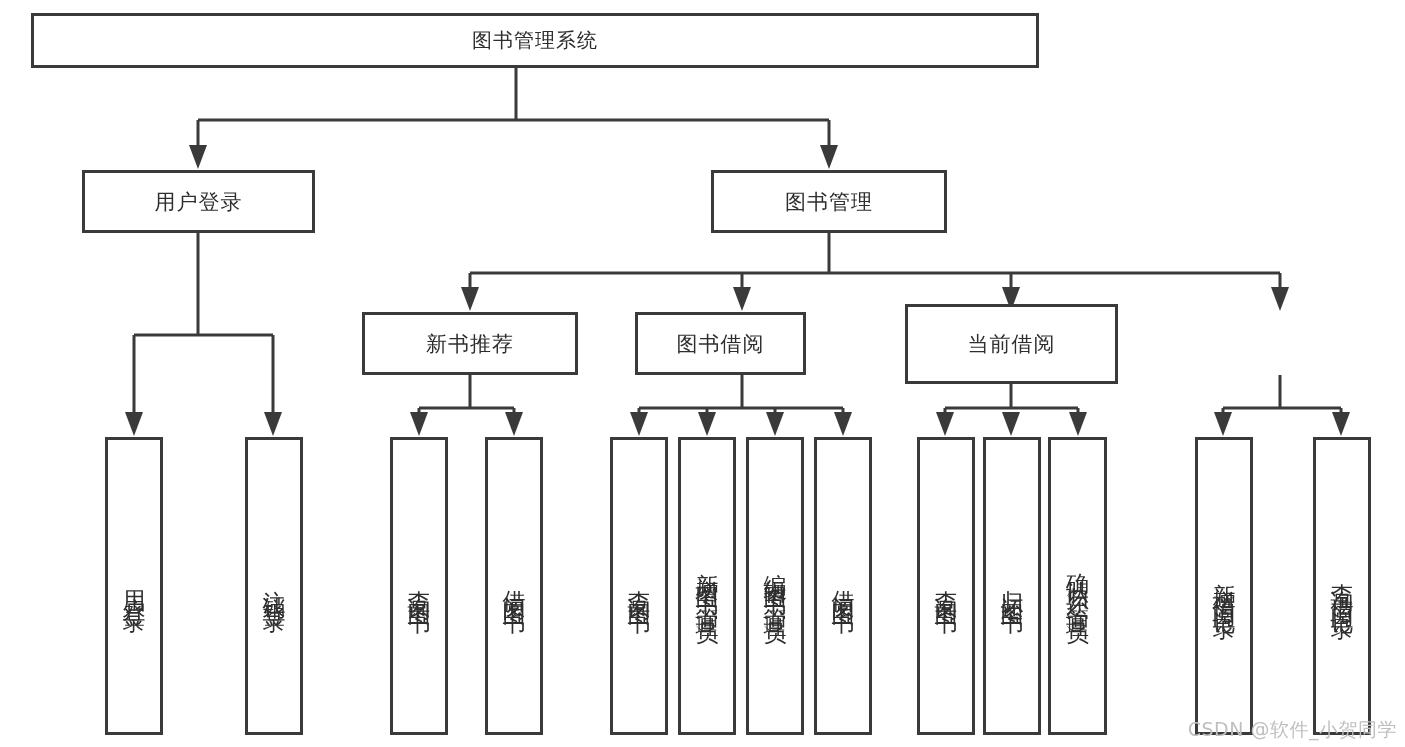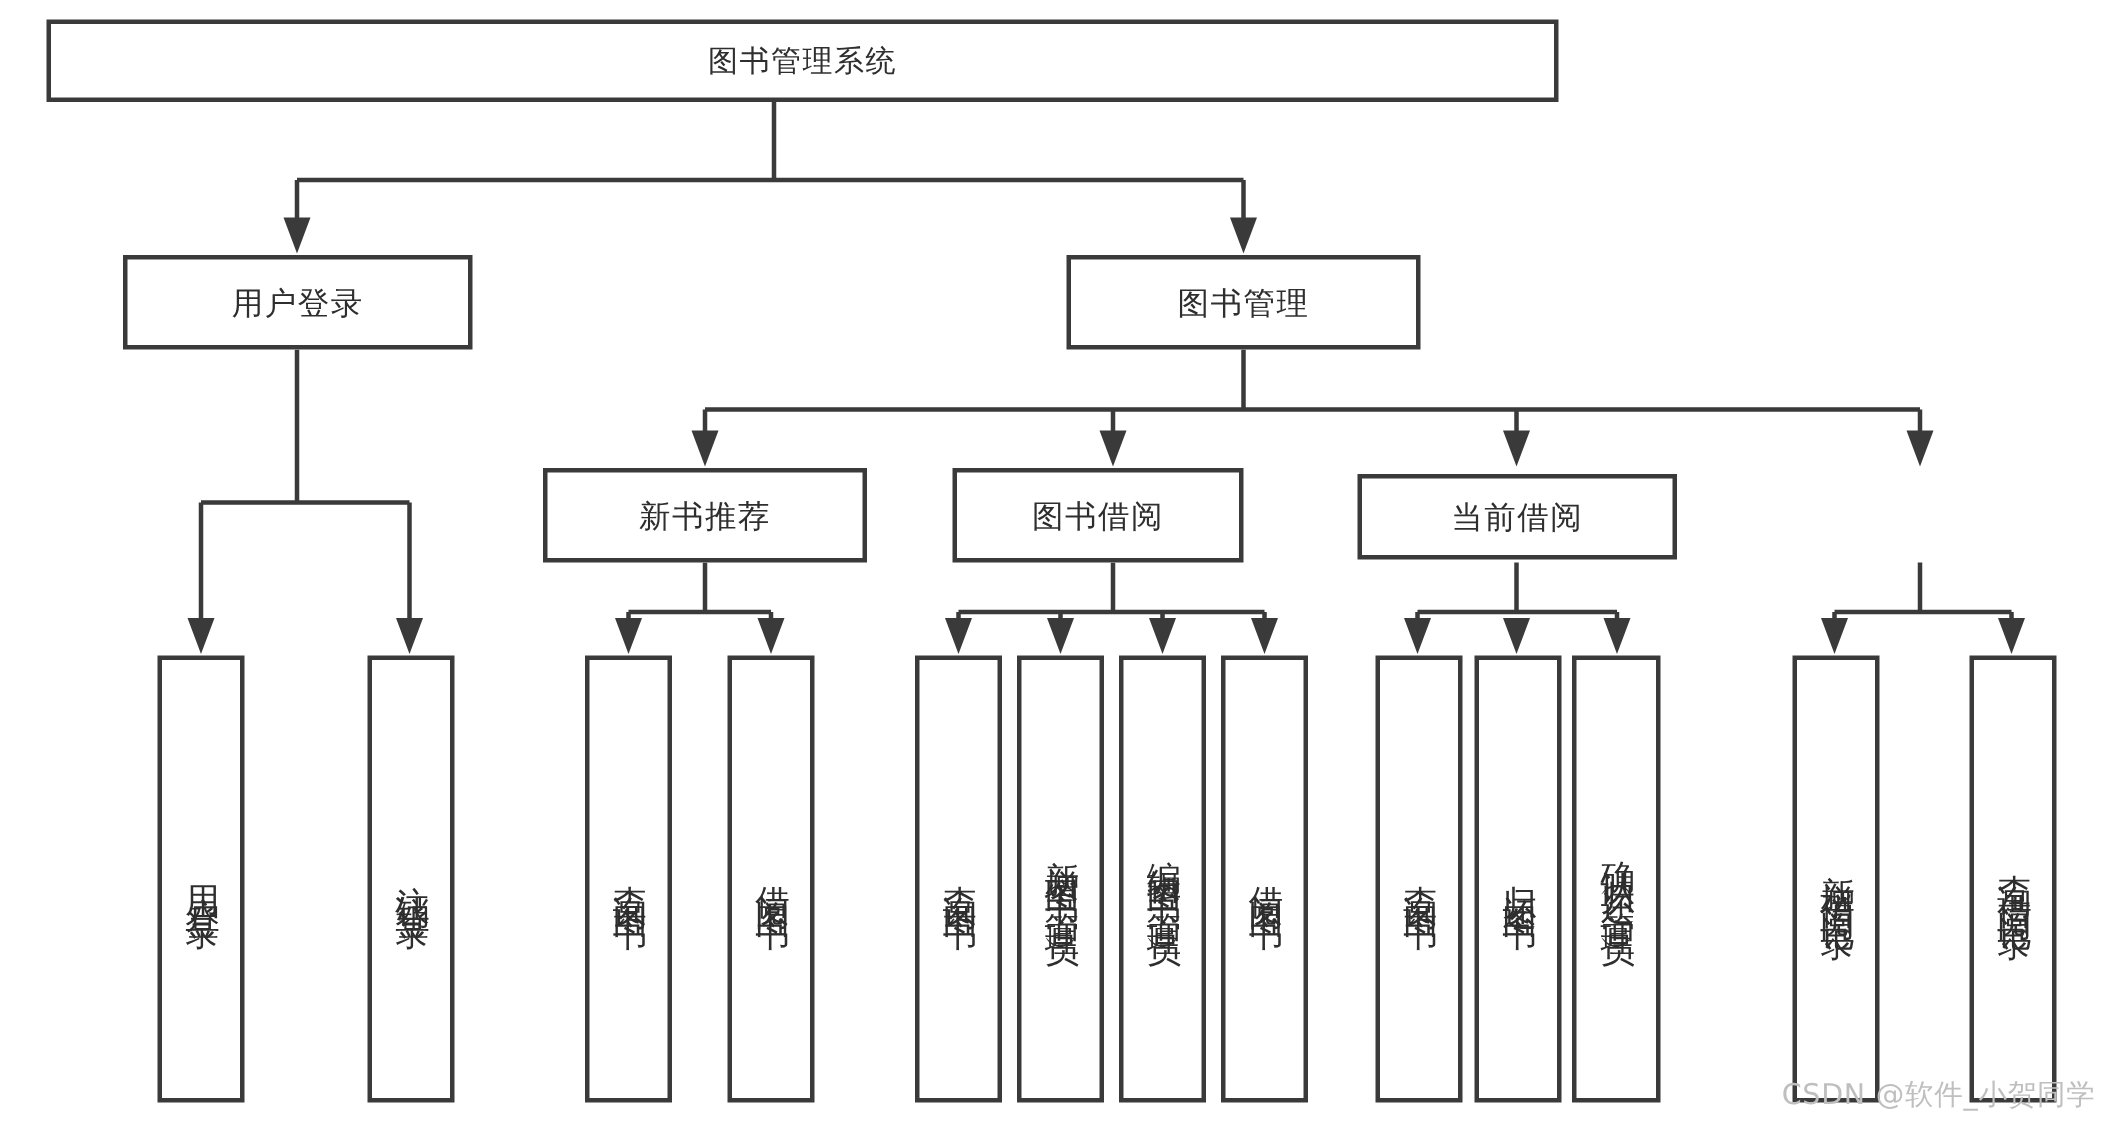--- a/index.html
+++ b/index.html
@@ -56,22 +56,22 @@
     color: #bfbfbf;
     letter-spacing: 0.5px;
     pointer-events: none;
     margin-left: 48px;
   }
   
   #n-root            { left: 12px;   top: 13px;  width: 1008px; height: 55px; margin-left: 19px; }
   #n-user-login      { left: 82px;   top: 170px; width: 233px;  height: 63px; }
   #n-book-mgmt       { left: 711px;  top: 170px; width: 236px;  height: 63px; }
   #n-new-book        { left: 362px;  top: 312px; width: 216px;  height: 63px; }
-  #n-book-borrow     { left: 635px;  top: 312px; width: 194px;  height: 63px; }
-  #n-current-borrow  { left: 905px;  top: 316px; width: 213px;  height: 57px; justify-content: center; }
+  #n-book-borrow     { left: 635px;  top: 312px; width: 171px;  height: 63px; }
+  #n-current-borrow  { left: 905px;  top: 304px; width: 213px;  height: 80px; justify-content: center; }
   #n-borrow-records  { left: 1172px; top: 312px; width: 213px;  height: 63px; }
   .leaf              { top: 437px; width: 58px; height: 298px; }
   #n-login-leaf      { left: 105px; }
   #n-logout-leaf     { left: 245px; }
   #n-query-books-1   { left: 390px; }
   #n-borrow-books-1  { left: 485px; }
   #n-query-books-2   { left: 610px; }
   #n-add-books       { left: 678px; }
   #n-edit-books      { left: 746px; }
   #n-borrow-books-2  { left: 814px; }

